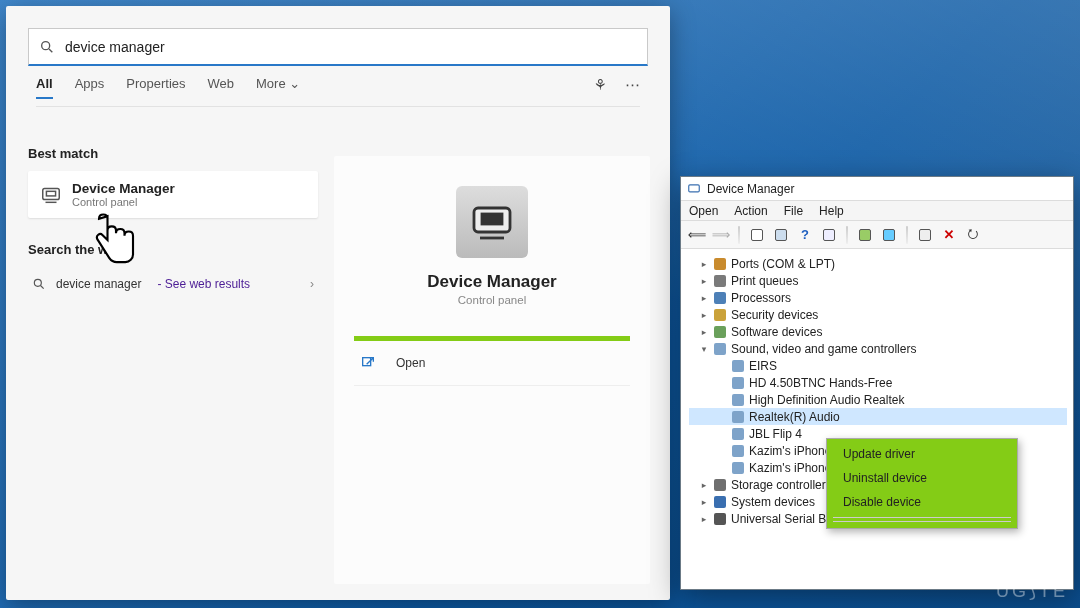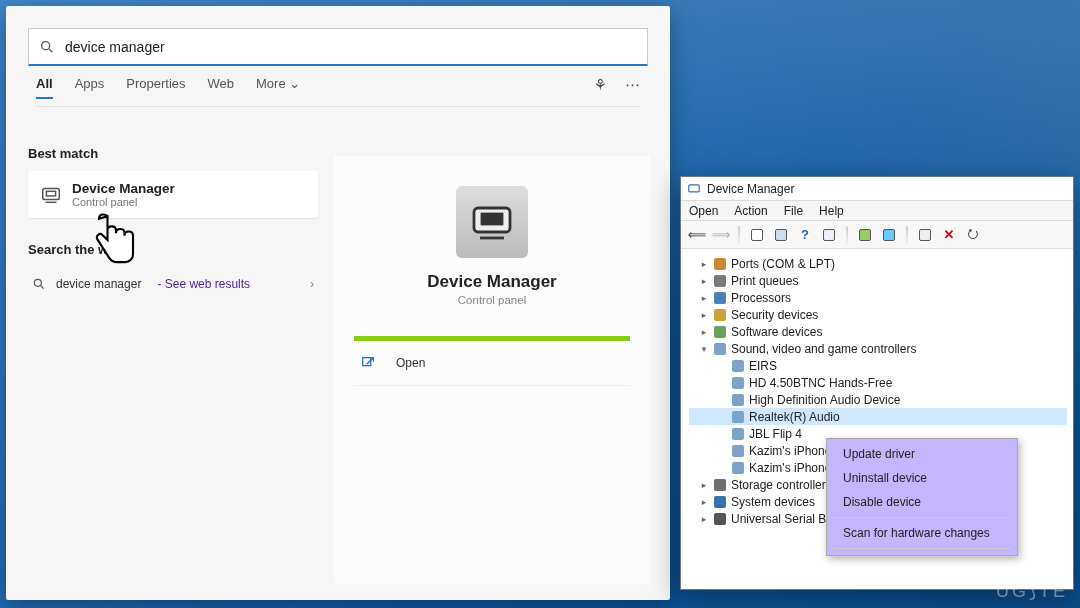--- a/index.html
+++ b/index.html
@@ -123,21 +123,21 @@
     display:flex; align-items:center; gap:4px; height:17px; white-space:nowrap;
   }
   .node .arr { width:10px; text-align:center; color:#666; font-size:9px;}
   .node .ico { width:14px; height:14px; display:inline-flex; align-items:center; justify-content:center;}
   .depth1 { padding-left:10px; }
   .depth2 { padding-left:42px; }
   .sel { background:#cfe7ff; }
   
   .ctxmenu {
     position:absolute; left:826px; top:438px; width:192px;
-    background:#c4b5fd; border:1px solid #aaa;
+    background:#84cc16; border:1px solid #aaa;
     box-shadow:2px 3px 8px rgba(0,0,0,.3);
     font-size:12px; padding:3px 2px;
   }
   .ctxmenu .mi { padding:5px 14px; }
   .ctxmenu hr { border:none; border-top:1px solid #ccc; margin:3px 4px;}
   .ctxmenu .mi.strong { font-weight:600; }
   
   .watermark {
     position:absolute; right:12px; bottom:6px; color:rgba(255,255,255,.4);
     font-size:18px; letter-spacing:3px; font-family:Arial,sans-serif;
@@ -319,21 +319,21 @@
     <div class="node depth2">
         <span class="ico">
           <span class="devico c-snd"></span>
         </span>
         <span>HD 4.50BTNC Hands-Free</span>
       </div>
     <div class="node depth2">
         <span class="ico">
           <span class="devico c-snd"></span>
         </span>
-        <span>High Definition Audio Device</span>
+        <span>High Definition Audio Realtek</span>
       </div>
     <div class="node depth2 sel">
         <span class="ico">
           <span class="devico c-snd"></span>
         </span>
         <span>Realtek(R) Audio</span>
       </div>
     <div class="node depth2">
         <span class="ico">
           <span class="devico c-snd"></span>
@@ -374,17 +374,16 @@
         <span>Universal Serial Bus controllers</span>
       </div>
   </div>
 </div>
 
 <div class="ctxmenu">
   <div class="mi">Update driver</div>
   <div class="mi">Uninstall device</div>
   <div class="mi">Disable device</div>
   <hr>
-  <div class="mi">Scan for hardware changes</div>
   <hr>
 </div>
 
 <div class="watermark">UG⟆TE</div>
 
 </body></html>

